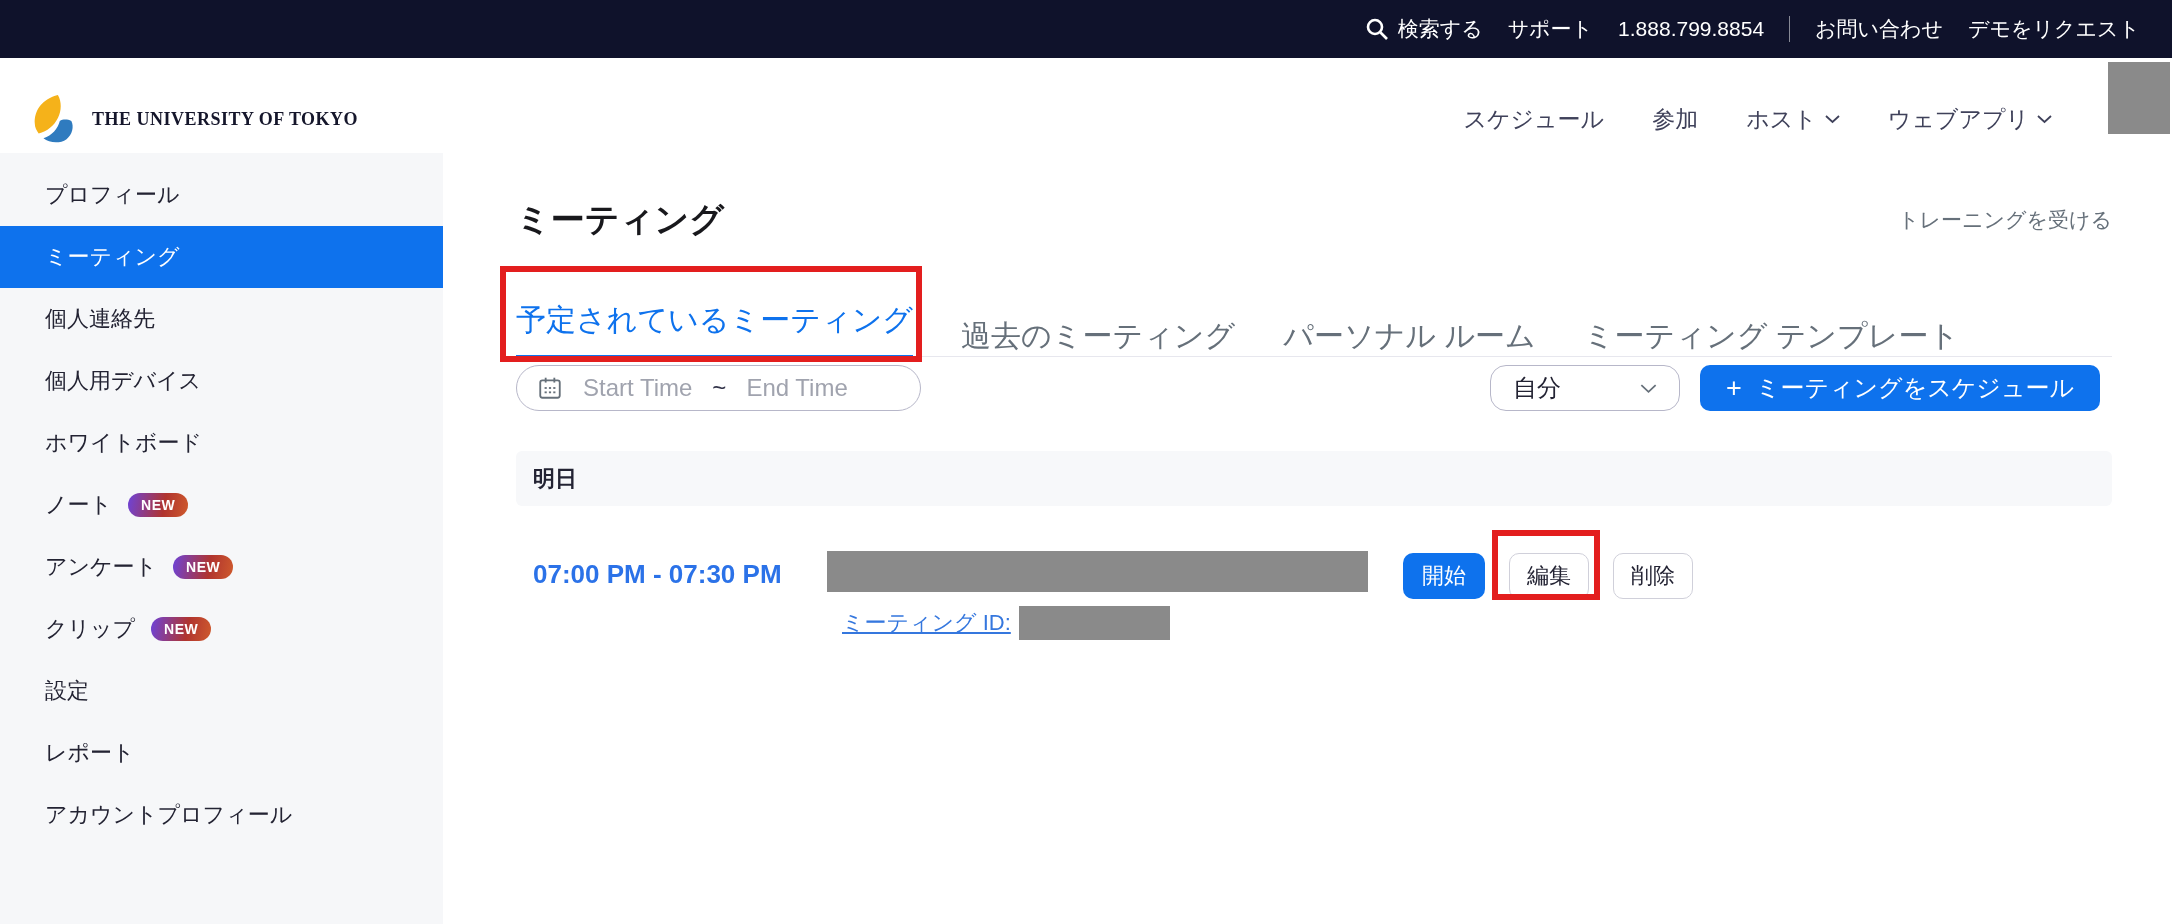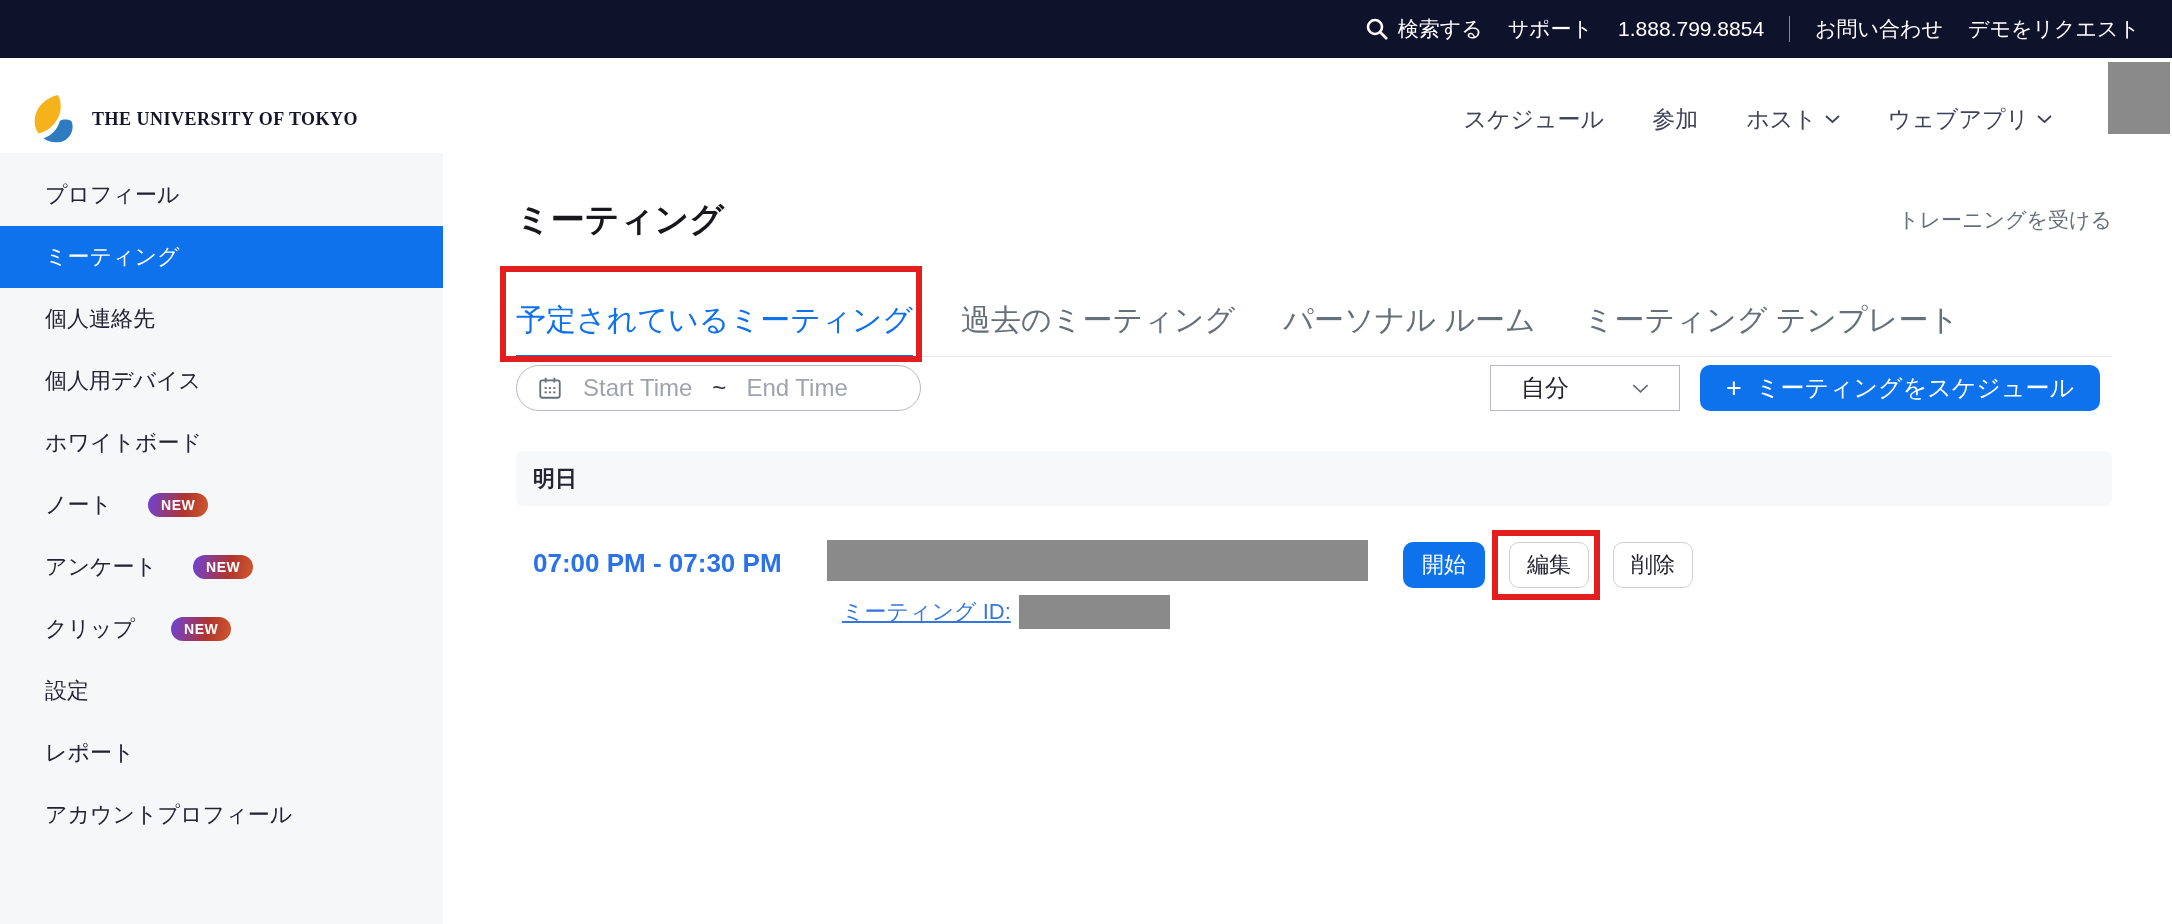--- a/index.html
+++ b/index.html
@@ -28,53 +28,53 @@
   .avatar { position:absolute; top:4px; right:2px; width:62px; height:72px; background:#8A8A8A; }
 
   
   .sidebar { position:absolute; top:153px; left:0; width:443px; bottom:0; background:#f6f7f9; padding-top:11px; }
   .side-item { height:62px; display:flex; align-items:center; padding-left:45px; gap:16px;
                font-size:22px; color:#232333; cursor:pointer; }
   .side-item.selected { background:#0E72ED; color:#fff; }
   .badge-new { display:inline-flex; align-items:center; justify-content:center;
                background:linear-gradient(100deg,#6d43d9 0%,#b0342f 60%,#cf5a2d 100%);
                color:#fff; font-size:14px; font-weight:700; letter-spacing:0.5px;
-               padding:5px 13px; border-radius:14px; line-height:1;margin-left:20px; }
+               padding:5px 13px; border-radius:14px; line-height:1; }
 
   
   .content { position:absolute; left:443px; top:153px; right:0; bottom:0; background:#fff; }
   .page-head { display:flex; align-items:center; justify-content:space-between;
                margin:44px 60px 0 73px; }
   .page-title { font-size:34px; font-weight:700; color:#18181c; }
   .training-link { font-size:21px; color:#66707a; cursor:pointer; }
 
   .tabs-row { position:relative; display:flex; gap:48px; margin:57px 60px 0 73px; align-items:flex-end; }
   .tabs-row::after { content:""; position:absolute; left:0; right:0; bottom:0; height:1px; background:#e7e7ee; }
-  .tab { font-size:30px; color:#66707A; padding-bottom:16px; cursor:pointer; white-space:nowrap; position:relative; z-index:2; }
+  .tab { font-size:30px; color:#66707A; padding-bottom:0; cursor:pointer; white-space:nowrap; position:relative; z-index:2; }
   .tab.active { color:#0E72ED; border-bottom:4px solid #0E72ED; margin-bottom:-2px; padding-bottom:14px; }
 
   .filter-row { display:flex; align-items:center; margin:8px 72px 0 73px; }
   .date-range { width:405px; height:46px; border:1px solid #b7b7c9; border-radius:23px;
                 display:flex; align-items:center; padding:0 20px; gap:20px; background:#fff; cursor:text; }
   .date-range .ph { font-size:24px; color:#a0a3ae; }
   .date-range .tilde { font-size:24px; color:#33344a; }
-  .host-select { margin-left:auto; width:190px; height:46px; border:1px solid #b7b7c9; border-radius:0;
-                 display:flex; align-items:center; padding:0 30px; font-size:24px; color:#232333;
+  .host-select { margin-left:auto; width:190px; height:46px; border:1px solid #b7b7c9; border-radius:16px;
+                 display:flex; align-items:center; padding:0 22px; font-size:24px; color:#232333;
                  cursor:pointer; background:#fff; }
   .host-select .chev { margin-left:auto; }
   .schedule-btn { margin-left:20px; height:46px; background:#0E72ED; border:none; border-radius:10px;
                   color:#fff; font-size:24px; display:flex; align-items:center; gap:14px;
                   padding:0 26px; cursor:pointer; font-family:inherit; }
   .schedule-btn .plus { font-size:27px; line-height:1; }
 
   .section-band { margin:40px 60px 0 73px; height:55px; background:#f7f8fa; border-radius:6px;
                   display:flex; align-items:center; padding-left:17px; }
   .section-band span { font-size:22px; font-weight:700; color:#232333; }
 
-  .meeting-row { position:relative; margin-top:34px; height:100px; }
+  .meeting-row { position:relative; margin-top:45px; height:100px; }
   .m-time { position:absolute; left:90px; top:8px; font-size:26px; font-weight:700; color:#2b72e8; cursor:pointer; white-space:nowrap; }
   .m-topic-redacted { position:absolute; left:384px; top:0; width:541px; height:41px; background:#8A8A8A; }
   .m-idrow { position:absolute; left:399px; top:55px; display:flex; align-items:center; gap:8px; }
   .m-id-label { font-size:22px; color:#3577de;text-decoration:underline; }
   .m-id-redacted { width:151px; height:34px; background:#8A8A8A; }
   .m-actions { position:absolute; left:960px; top:2px; display:flex; gap:24px; }
   .act-btn { height:46px; border-radius:10px; font-size:22px; display:flex; align-items:center;
              justify-content:center; cursor:pointer; font-family:inherit; }
   .act-start { width:82px; background:#0E72ED; border:none; color:#fff; }
   .act-plain { width:80px; background:#fff; border:1px solid #d0d0da; color:#232333; }

